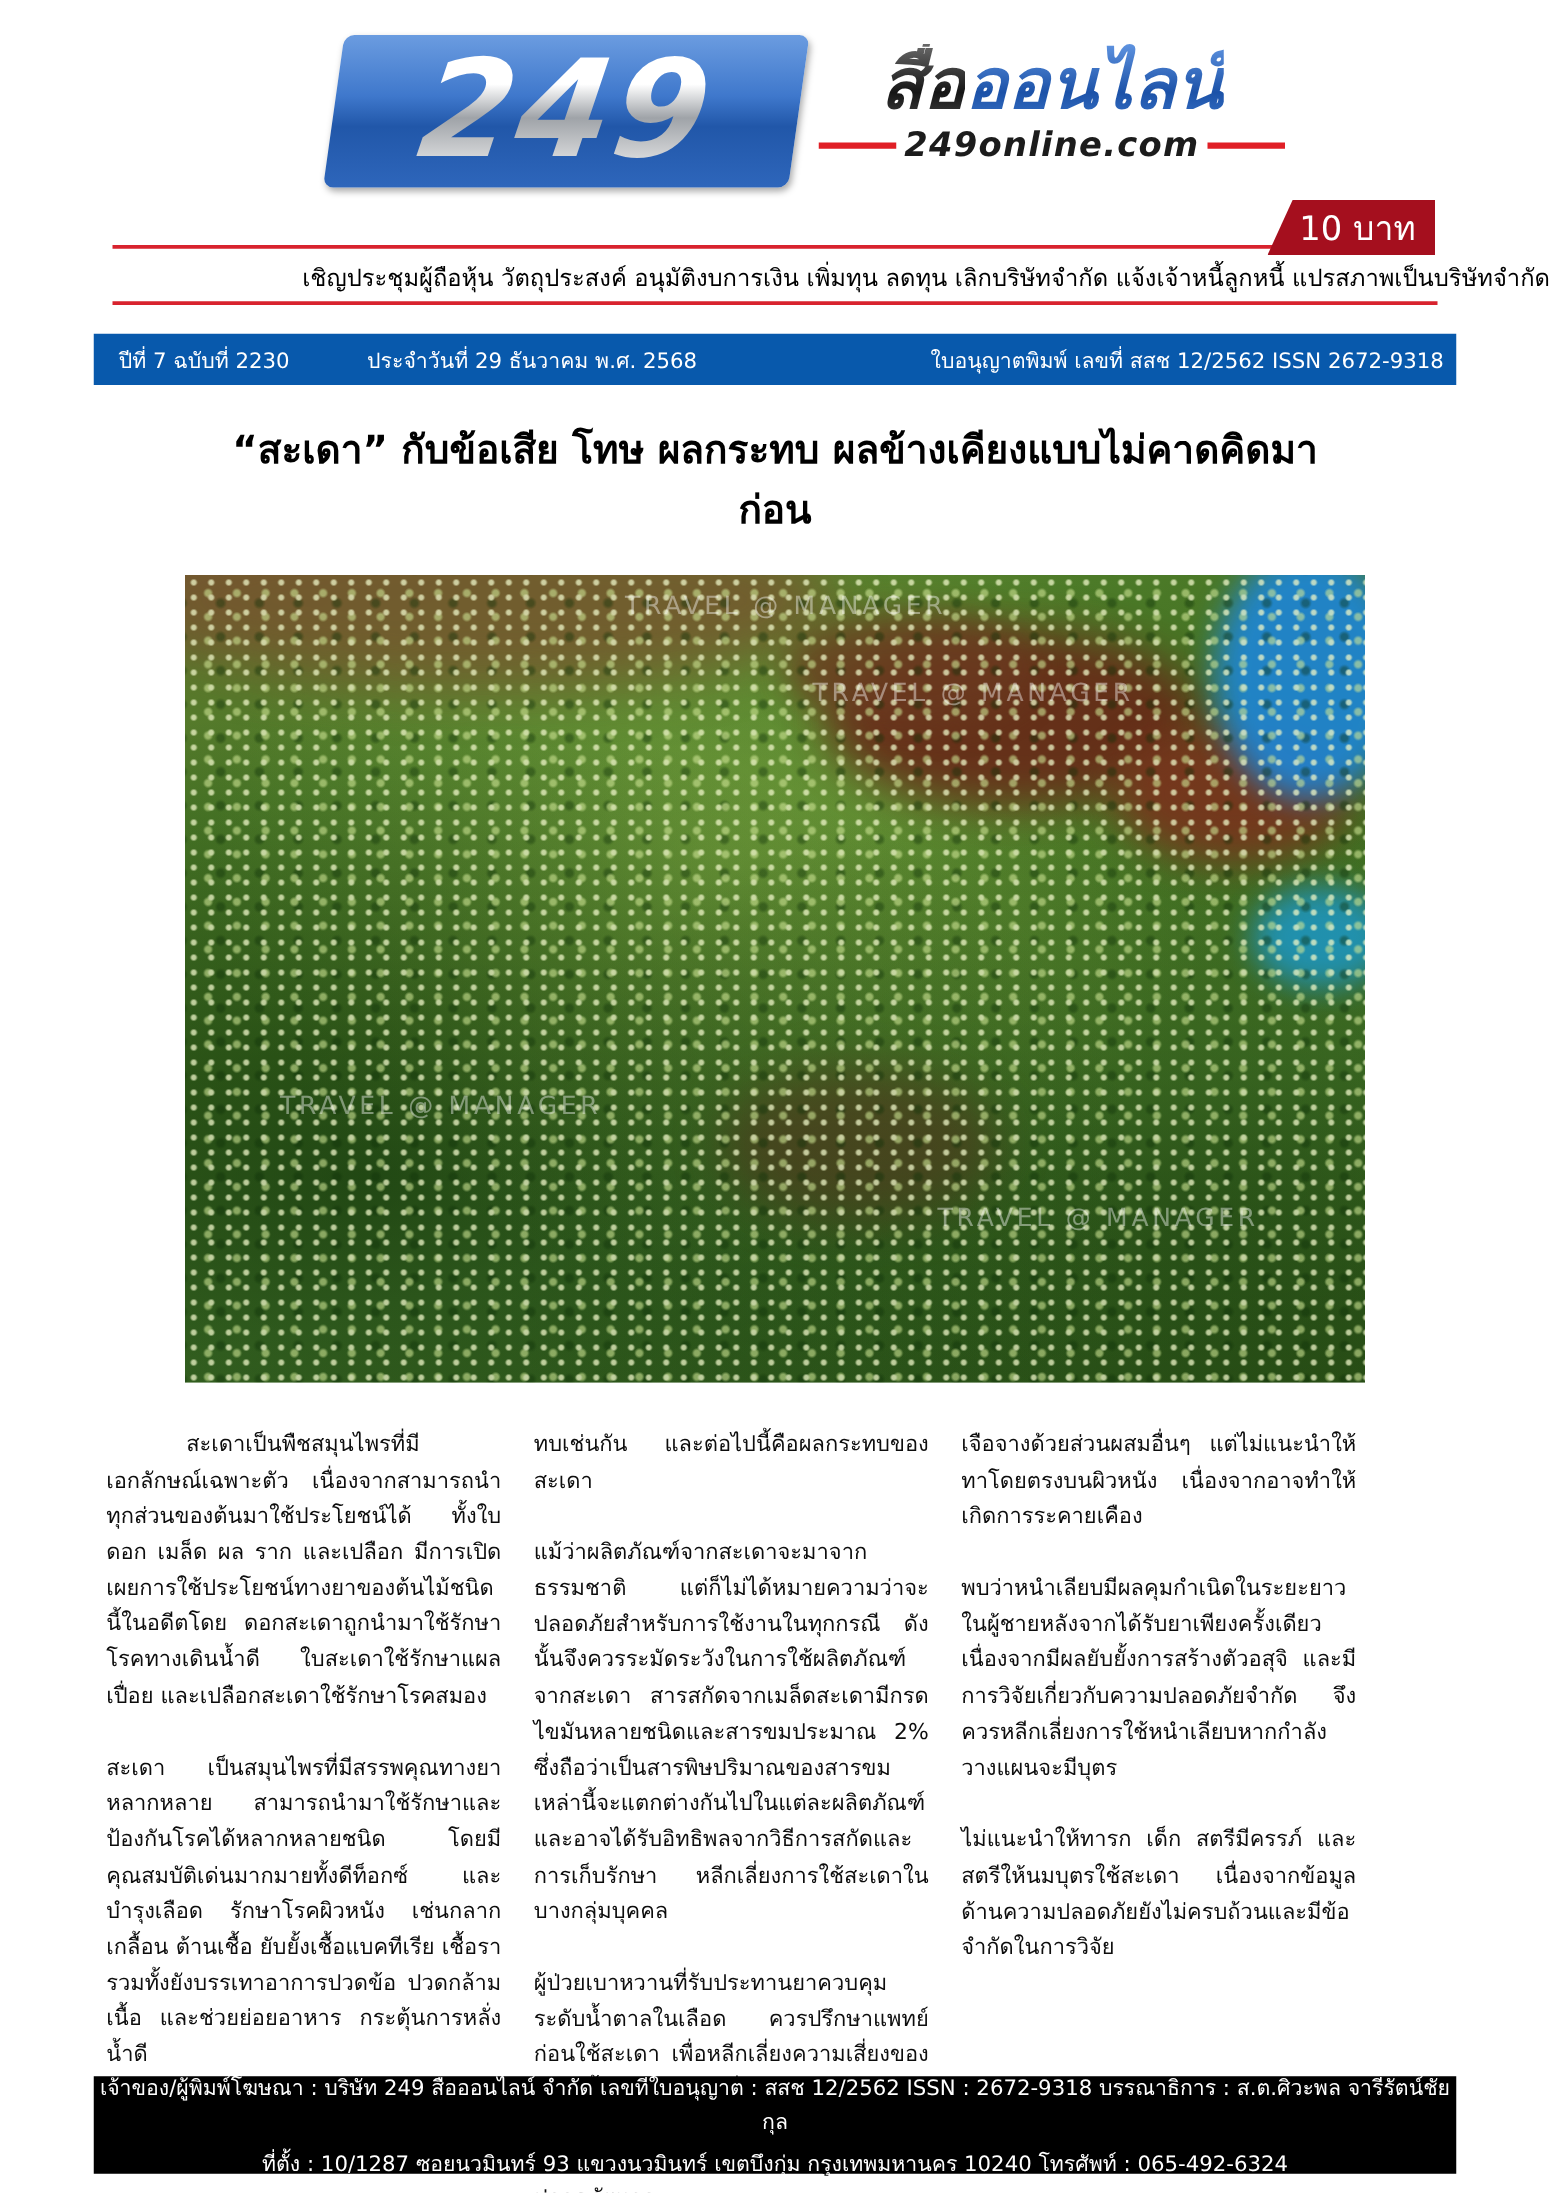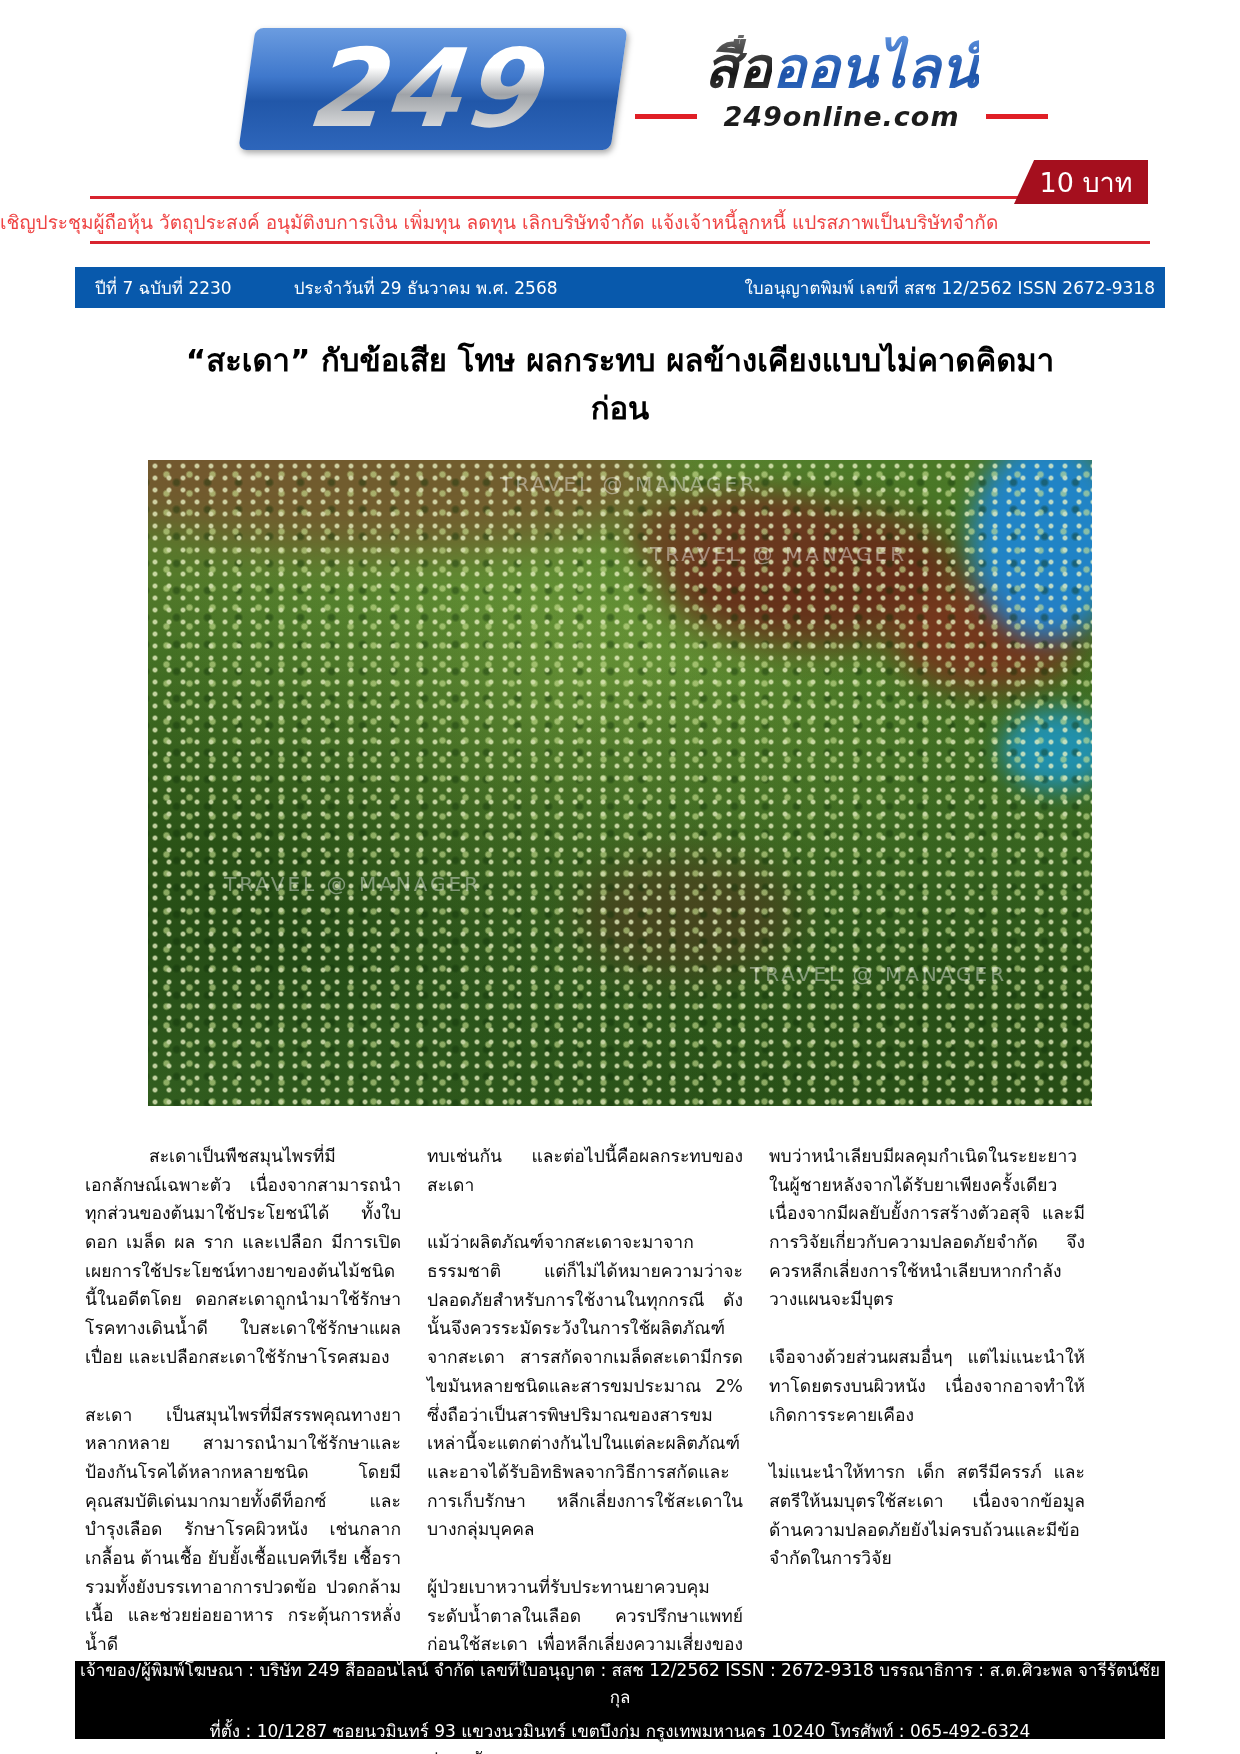--- a/index.html
+++ b/index.html
@@ -27,36 +27,36 @@
   .logo-right { margin-left:16px; display:flex; flex-direction:column; align-items:center; padding-top:6px; }
   .logo-thai { font-size:56px; font-weight:bold; font-style:italic; line-height:1.2; white-space:nowrap; }
   .logo-thai .dark{
     background:linear-gradient(180deg,#6a6a6a 0%,#151515 60%,#4a4a4a 100%);
     -webkit-background-clip:text; background-clip:text; color:transparent;
   }
   .logo-thai .blue{
     background:linear-gradient(180deg,#5e93e0 0%,#1c52a8 60%,#3a74c8 100%);
     -webkit-background-clip:text; background-clip:text; color:transparent;
   }
-  .logo-domain-row { display:flex; align-items:center; gap:26px; margin-top:0px; }
+  .logo-domain-row { display:flex; align-items:center; gap:6px; margin-top:0px; }
   .red-dash { width:62px; height:5px; background:#e01f26; }
   .logo-domain { font-size:27px; font-weight:bold; font-style:italic; color:#1c1c1c; letter-spacing:1px; }
   
   .price-badge {
     position:absolute; right:92px; top:160px; width:134px; height:44px;
     background:#a50f1e; clip-path:polygon(15% 0,100% 0,100% 100%,0 100%);
     display:flex; align-items:center; justify-content:center;
     color:#fff; font-size:27px; padding-left:10px; z-index:3;text-align:center;
   }
   .red-rule { position:absolute; left:90px; height:3px; background:#d8232e; z-index:1; }
   .rule-top { top:196px; width:1058px; }
   .rule-bottom { top:241px; width:1060px; }
   .tagline {
-    position:absolute; top:207px; left:0; width:1240px; text-align:left;
-    font-size:19px; color:#ef4444;
+    position:absolute; top:207px; left:0; width:1240px; text-align:right;
+    font-size:19px; color:#000000;
   }
   
   .issue-bar {
     position:absolute; left:75px; top:267px; width:1090px; height:41px;
     background:#0859ac; color:#fff; font-size:17px;
     display:flex; align-items:center;
   }
   .issue-bar .issue { margin-left:20px; }
   .issue-bar .date { margin-left:62px; }
   .issue-bar .license { margin-left:auto; margin-right:10px; }
@@ -175,22 +175,22 @@
     <p>สะเดา เป็นสมุนไพรที่มีสรรพคุณทางยาหลากหลาย สามารถนำมาใช้รักษาและป้องกันโรคได้หลากหลายชนิด โดยมีคุณสมบัติเด่นมากมายทั้งดีท็อกซ์ และบำรุงเลือด รักษาโรคผิวหนัง เช่นกลาก เกลื้อน ต้านเชื้อ ยับยั้งเชื้อแบคทีเรีย เชื้อรา รวมทั้งยังบรรเทาอาการปวดข้อ ปวดกล้ามเนื้อ และช่วยย่อยอาหาร กระตุ้นการหลั่งน้ำดี</p>
     <p>แม้สะเดาจะมีประโยชน์มากมาย แต่สะเดาก็มีผลกระ</p>
   </div>
   <div class="col">
     <p>ทบเช่นกัน และต่อไปนี้คือผลกระทบของสะเดา</p>
     <p>แม้ว่าผลิตภัณฑ์จากสะเดาจะมาจากธรรมชาติ แต่ก็ไม่ได้หมายความว่าจะปลอดภัยสำหรับการใช้งานในทุกกรณี ดังนั้นจึงควรระมัดระวังในการใช้ผลิตภัณฑ์จากสะเดา สารสกัดจากเมล็ดสะเดามีกรดไขมันหลายชนิดและสารขมประมาณ 2% ซึ่งถือว่าเป็นสารพิษปริมาณของสารขมเหล่านี้จะแตกต่างกันไปในแต่ละผลิตภัณฑ์ และอาจได้รับอิทธิพลจากวิธีการสกัดและการเก็บรักษา หลีกเลี่ยงการใช้สะเดาในบางกลุ่มบุคคล</p>
     <p>ผู้ป่วยเบาหวานที่รับประทานยาควบคุมระดับน้ำตาลในเลือด ควรปรึกษาแพทย์ก่อนใช้สะเดา เพื่อหลีกเลี่ยงความเสี่ยงของภาวะน้ำตาลในเลือดต่ำ</p>
     <p>แม้ว่าการใช้สะเดาทาภายนอกดูเหมือนจะปลอดภัยหาก</p>
   </div>
   <div class="col">
+    <p>เจือจางด้วยส่วนผสมอื่นๆ แต่ไม่แนะนำให้ทาโดยตรงบนผิวหนัง เนื่องจากอาจทำให้เกิดการระคายเคือง</p>
     <p>พบว่าหนำเลียบมีผลคุมกำเนิดในระยะยาวในผู้ชายหลังจากได้รับยาเพียงครั้งเดียว เนื่องจากมีผลยับยั้งการสร้างตัวอสุจิ และมีการวิจัยเกี่ยวกับความปลอดภัยจำกัด จึงควรหลีกเลี่ยงการใช้หนำเลียบหากกำลังวางแผนจะมีบุตร</p>
-    <p>เจือจางด้วยส่วนผสมอื่นๆ แต่ไม่แนะนำให้ทาโดยตรงบนผิวหนัง เนื่องจากอาจทำให้เกิดการระคายเคือง</p>
     <p>ไม่แนะนำให้ทารก เด็ก สตรีมีครรภ์ และสตรีให้นมบุตรใช้สะเดา เนื่องจากข้อมูลด้านความปลอดภัยยังไม่ครบถ้วนและมีข้อจำกัดในการวิจัย</p>
   </div>
 </div>
 
 <div class="footer">
   <div>เจ้าของ/ผู้พิมพ์โฆษณา : บริษัท 249 สื่อออนไลน์ จำกัด เลขที่ใบอนุญาต : สสช 12/2562 ISSN : 2672-9318 บรรณาธิการ : ส.ต.ศิวะพล จารีรัตน์ชัยกุล</div>
   <div>ที่ตั้ง : 10/1287 ซอยนวมินทร์ 93 แขวงนวมินทร์ เขตบึงกุ่ม กรุงเทพมหานคร 10240 โทรศัพท์ : 065-492-6324</div>
 </div>
 
 </body></html>

